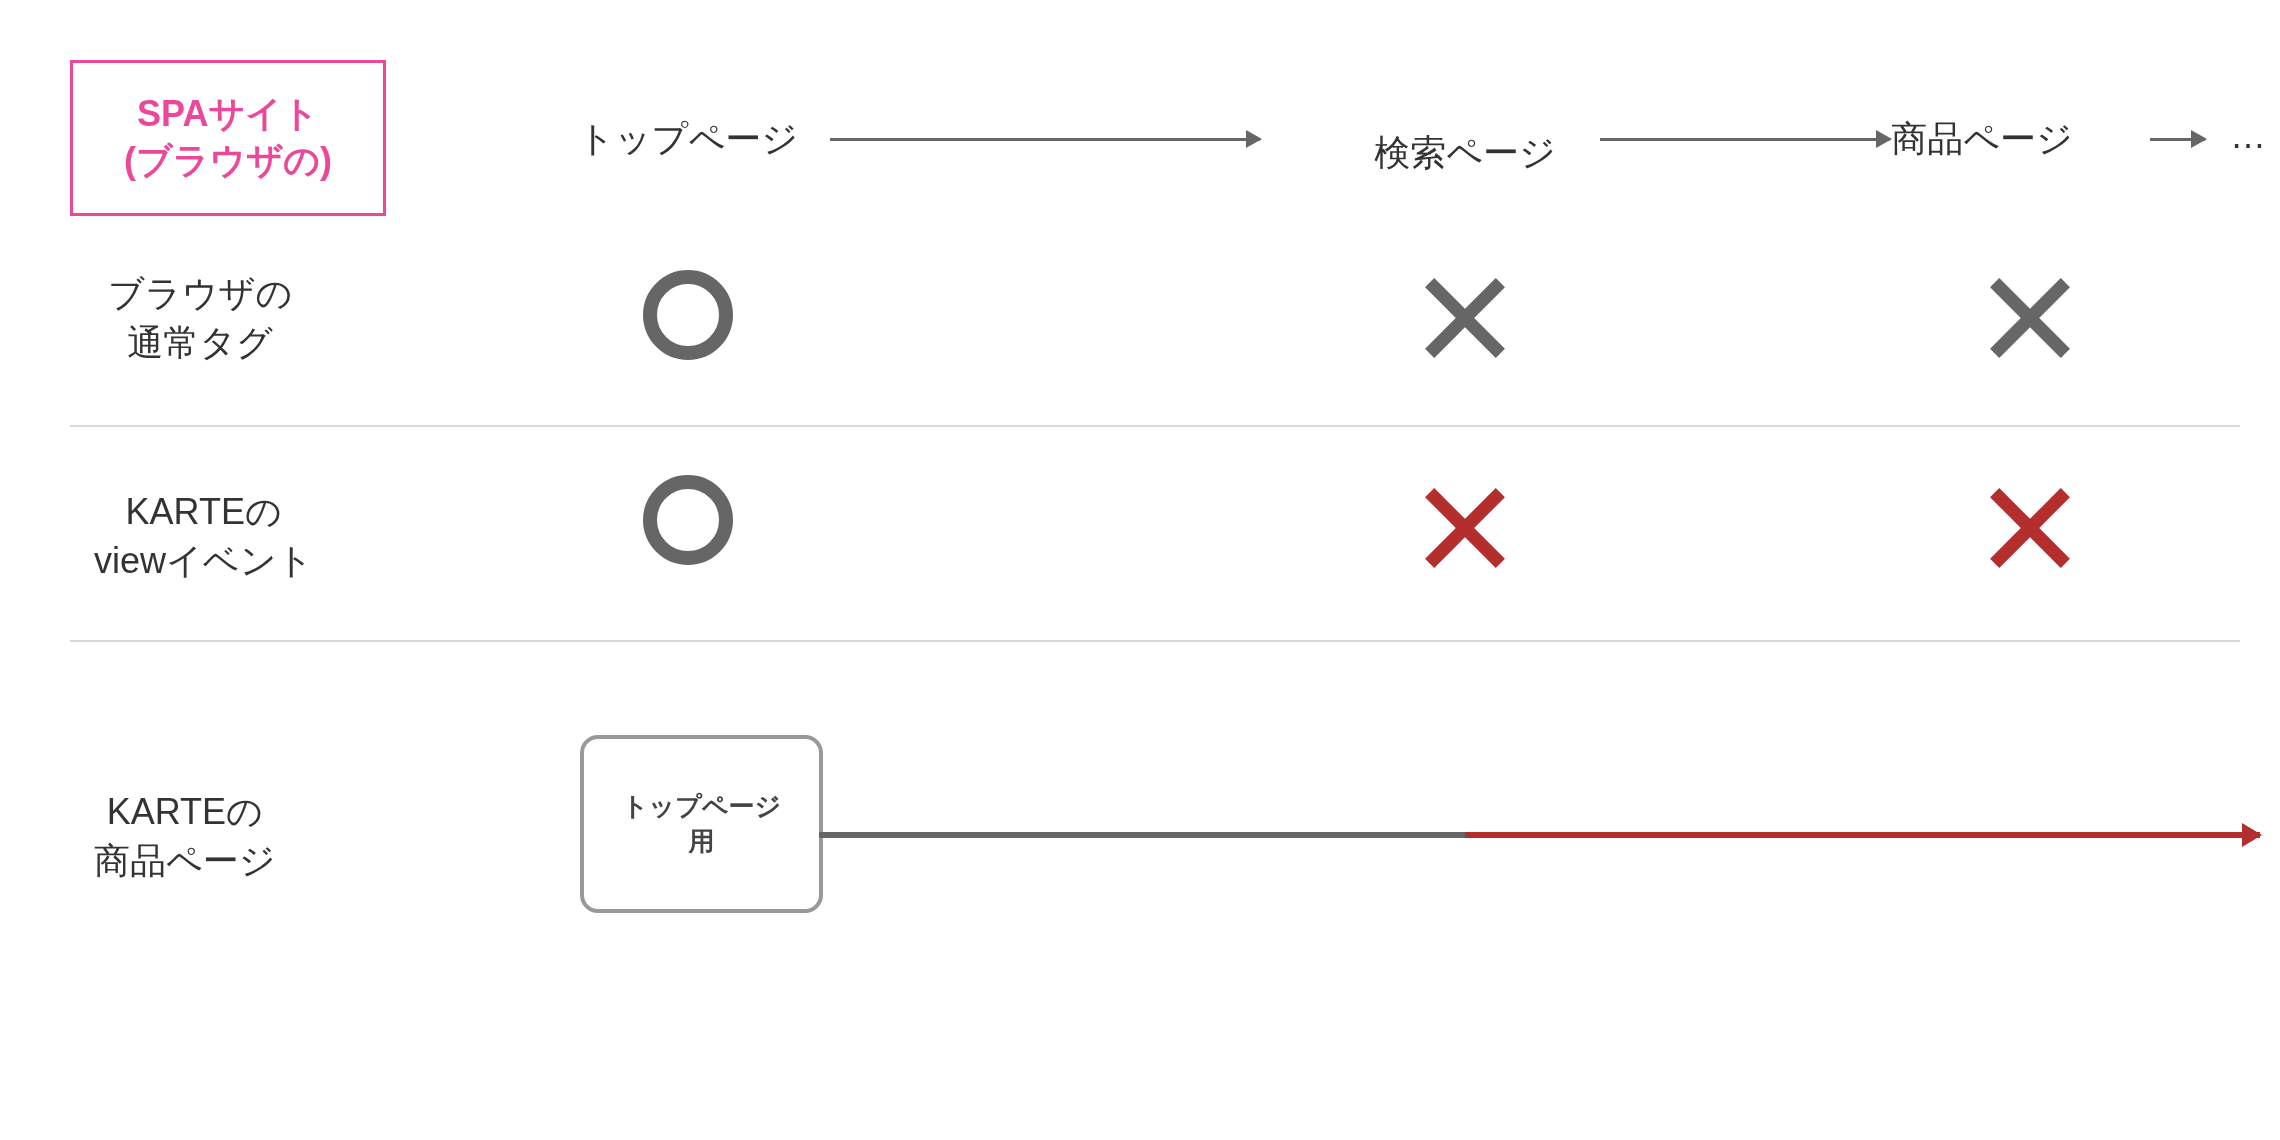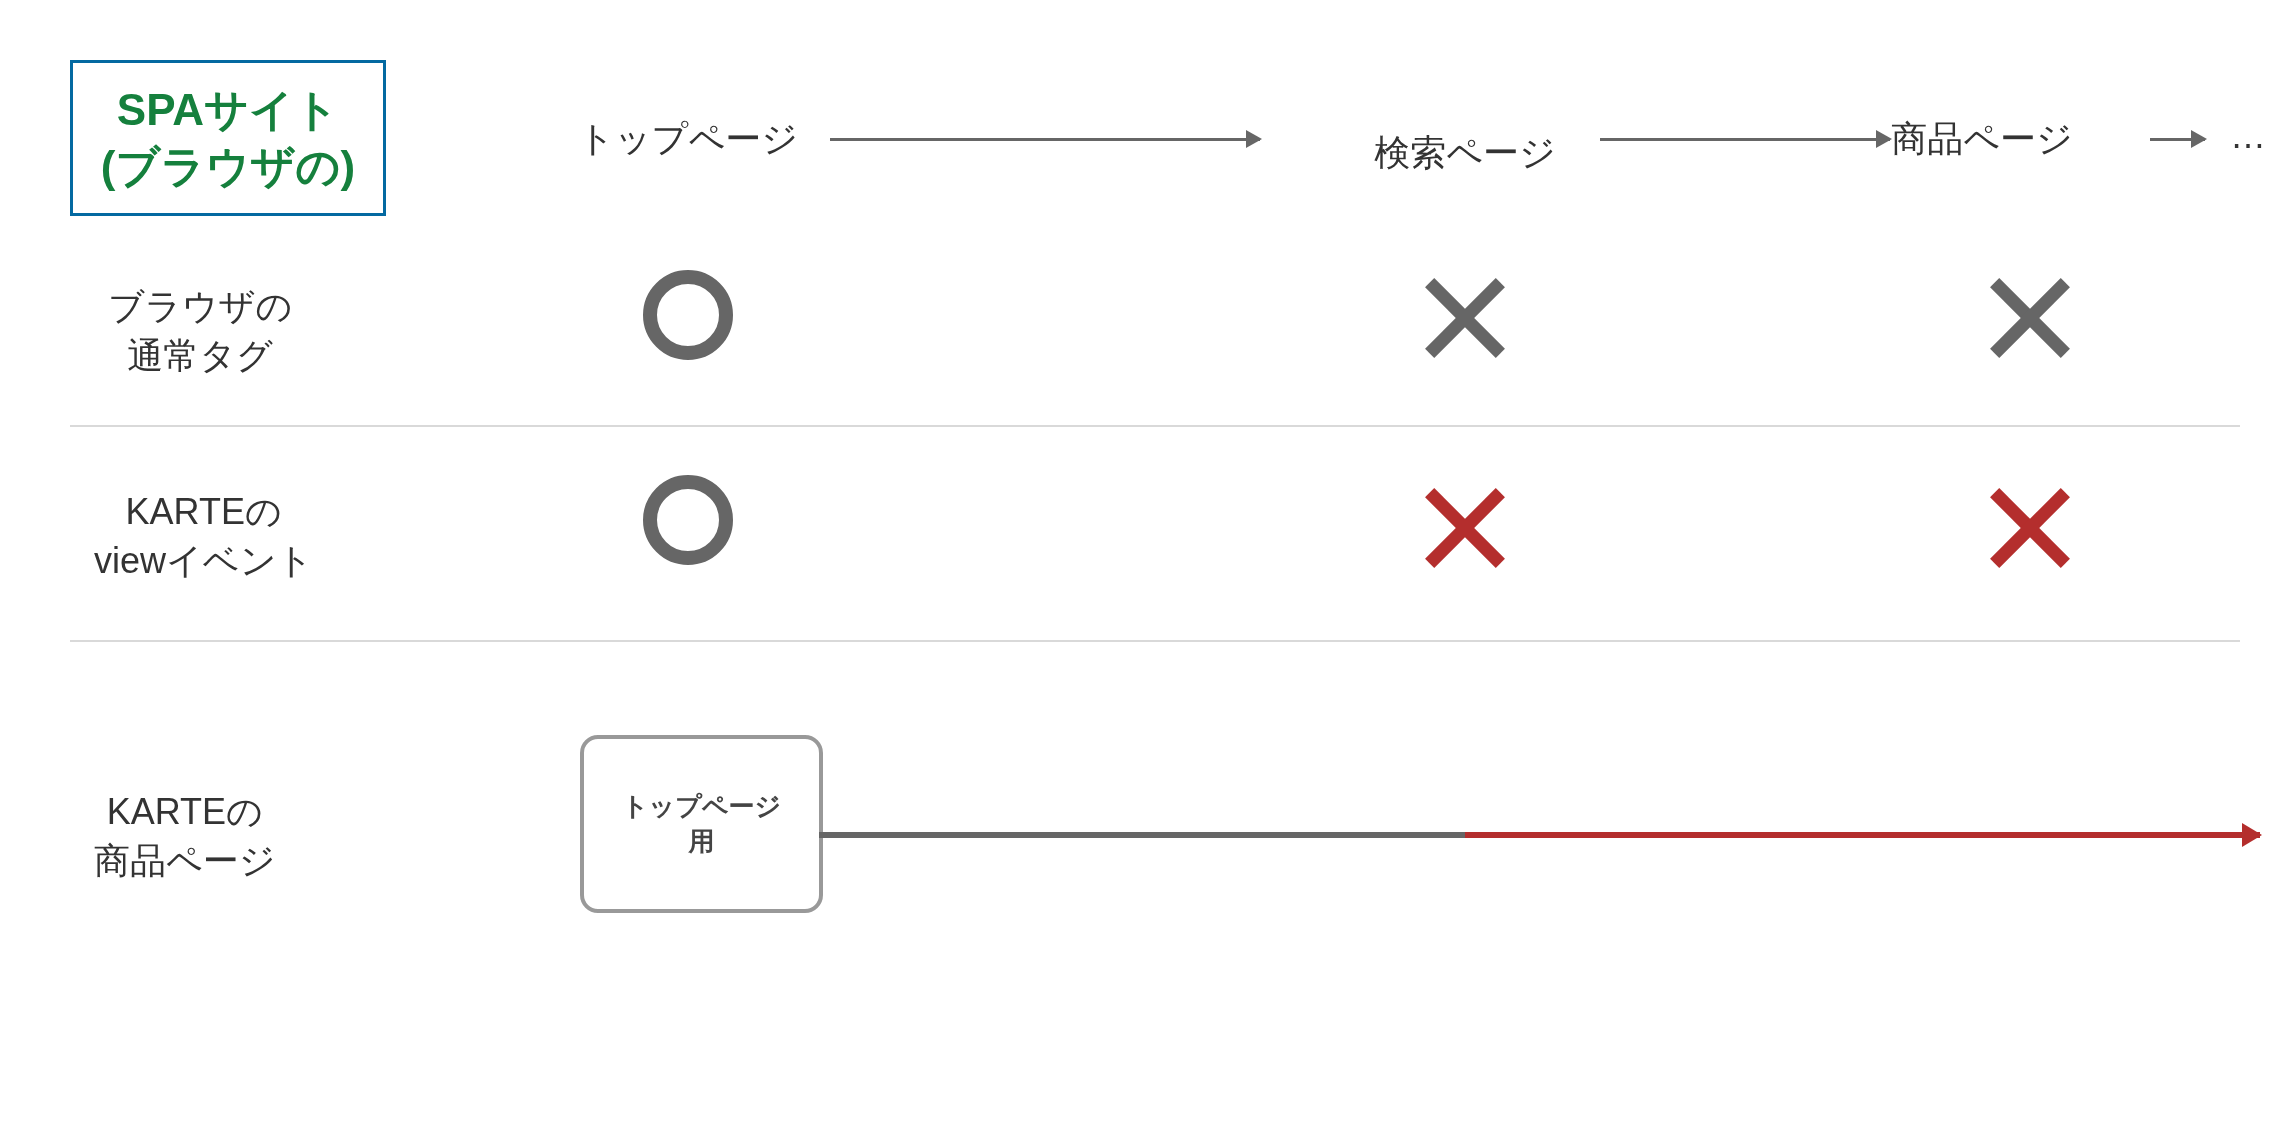--- a/index.html
+++ b/index.html
@@ -11,29 +11,29 @@
     width: 2280px;
     height: 1140px;
     position: relative;
   }
   .header-box {
     position: absolute;
     left: 70px;
     top: 60px;
     width: 310px;
     height: 150px;
-    border: 3px solid #0369a1;
+    border: 3px solid #ec4899;
     display: flex;
     align-items: center;
     justify-content: center;
     text-align: center;
     font-weight: 700;
-    font-size: 44px;
+    font-size: 36px;
     line-height: 1.3;
-    color: #15803d;
+    color: #ec4899;
   }
   .page-label {
     position: absolute;
     font-size: 36px;
     color: #333;
     text-align: center;
     transform: translateX(-50%);
   }
   .row-label {
     position: absolute;
@@ -135,21 +135,21 @@
 
 <div class="page-label" style="left:688px; top:115px;">トップページ</div>
 <div class="page-label" style="left:1465px; top:129px;">検索ページ</div>
 <div class="page-label" style="left:1982px; top:115px;text-align:center;">商品ページ</div>
 <div class="ellipsis" style="left:2230px; top:115px;">…</div>
 
 <div class="arrow" style="left:830px; top:138px; width:430px;"></div>
 <div class="arrow" style="left:1600px; top:138px; width:290px;"></div>
 <div class="arrow" style="left:2150px; top:138px; width:55px;"></div>
 
-<div class="row-label" style="left:108px; top:283px;">
+<div class="row-label" style="left:108px; top:270px;">
   <span>ブラウザの</span><br>
   <span>通常タグ</span>
 </div>
 <div class="mark-circle" style="left:643px; top:270px;"></div>
 <div class="mark-x gray" style="left:1425px; top:278px;"></div>
 <div class="mark-x gray" style="left:1990px; top:278px;"></div>
 
 <div class="divider" style="top:425px;"></div>
 
 <div class="row-label" style="left:94px; top:488px;">

